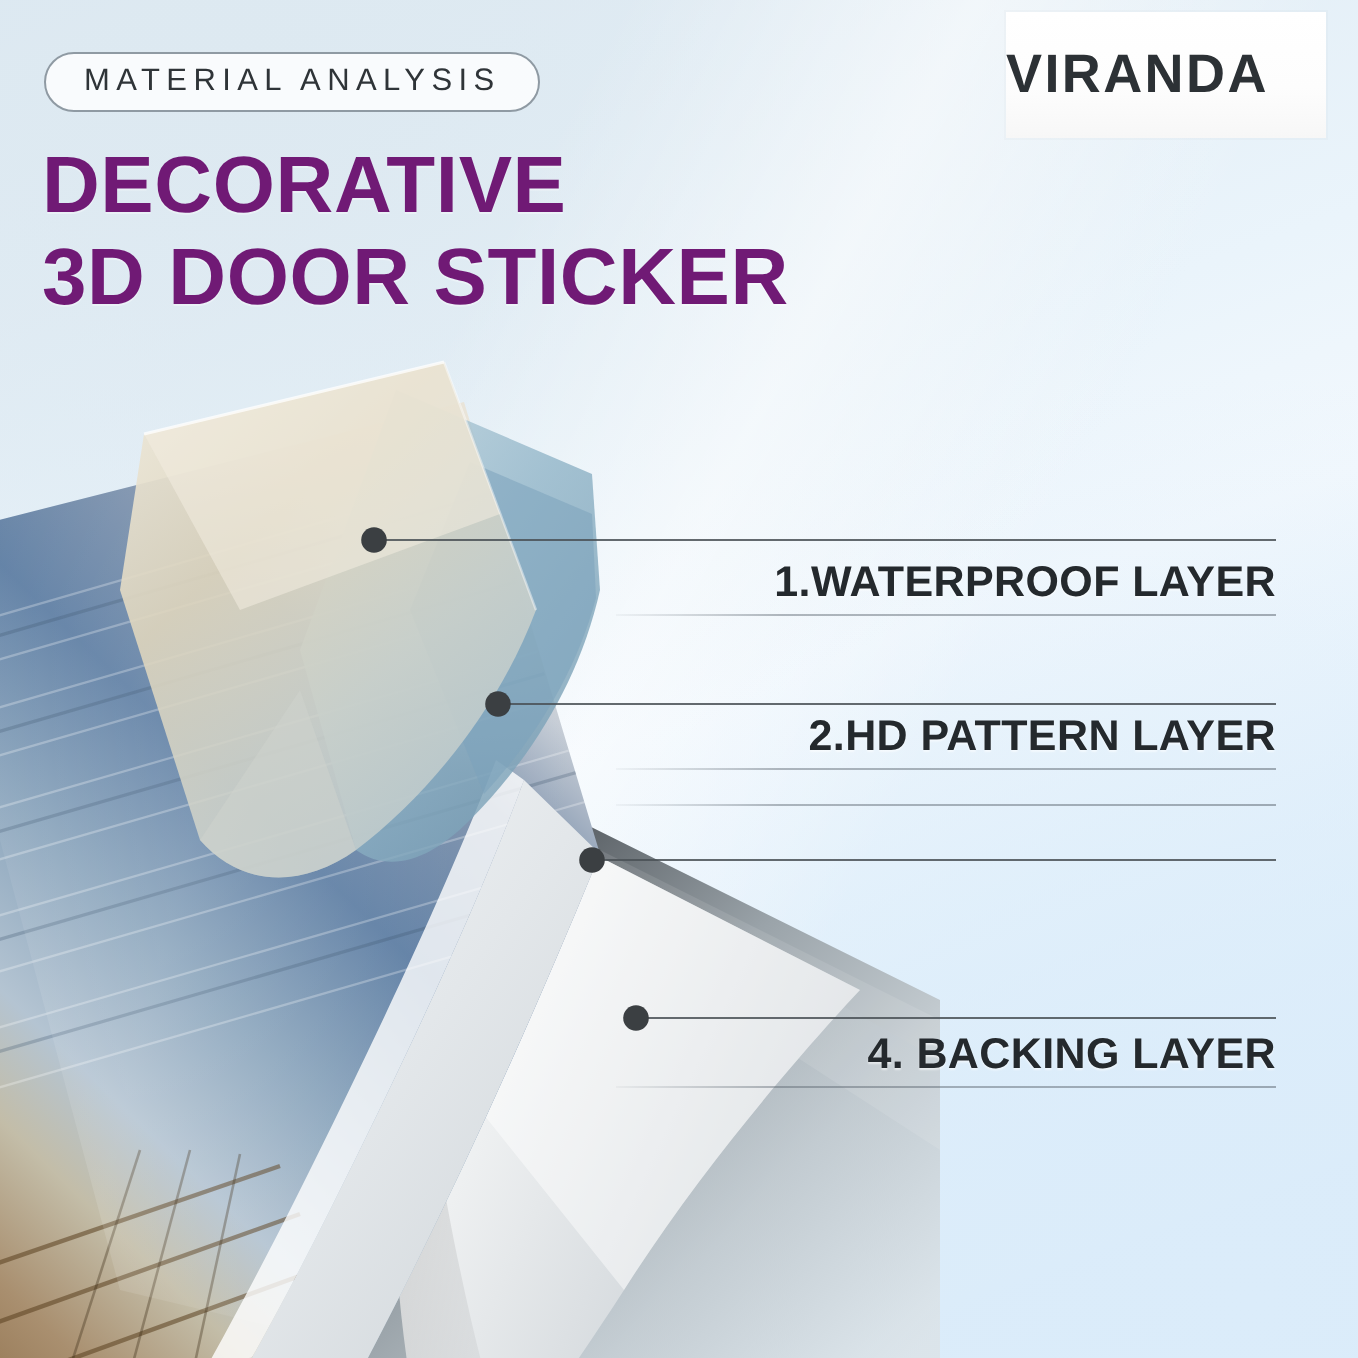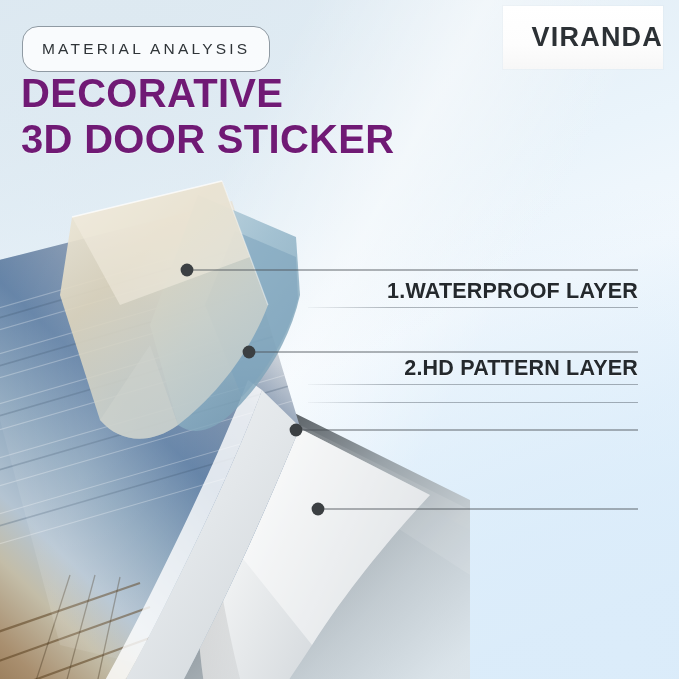--- a/index.html
+++ b/index.html
@@ -31,21 +31,21 @@
     background:
       linear-gradient(118deg, rgba(255,255,255,0) 30%, rgba(255,255,255,0.55) 47%, rgba(255,255,255,0) 64%);
     pointer-events: none;
   }
 
   
   .badge {
     position: absolute;
     left: 22px;
     top: 26px;
-    height: 46px;
+    height: 30px;
     padding: 0 19px;
     display: flex;
     align-items: center;
     border: 1.4px solid #8f9aa3;
     border-radius: 16px;
     background: rgba(255,255,255,0.82);
     box-sizing: border-box;
   }
   .badge span {
     font-size: 15.5px;
@@ -73,21 +73,21 @@
 
   .logo-box {
     position: absolute;
     right: 16px;
     top: 6px;
     width: 160px;
     height: 63px;
     background: linear-gradient(180deg,#ffffff 0%,#fdfdfd 60%,#f7f7f7 100%);
     display: flex;
     align-items: center;
-    justify-content: flex-end;
+    justify-content: flex-start;
     box-shadow: 0 0 0 1px rgba(0,0,0,0.015);
   }
   .logo-box span {
     font-size: 27px;
     font-weight: bold;
     color: #2c3135;
     letter-spacing: 1.2px;
   }
 
   
@@ -324,15 +324,19 @@
       <div class="callout-text">1.WATERPROOF LAYER</div>
       <div class="callout-rule"></div>
     </div>
     <div class="callout c2">
       <div class="callout-text">2.HD PATTERN LAYER</div>
       <div class="callout-rule"></div>
     </div>
     <div class="callout c3">
       <div class="callout-rule"></div>
     </div>
+    <div class="callout c4">
+      <div class="callout-text">4. BACKING LAYER</div>
+      <div class="callout-rule"></div>
+    </div>
   </div>
 
 </div>
 
 </body></html>

